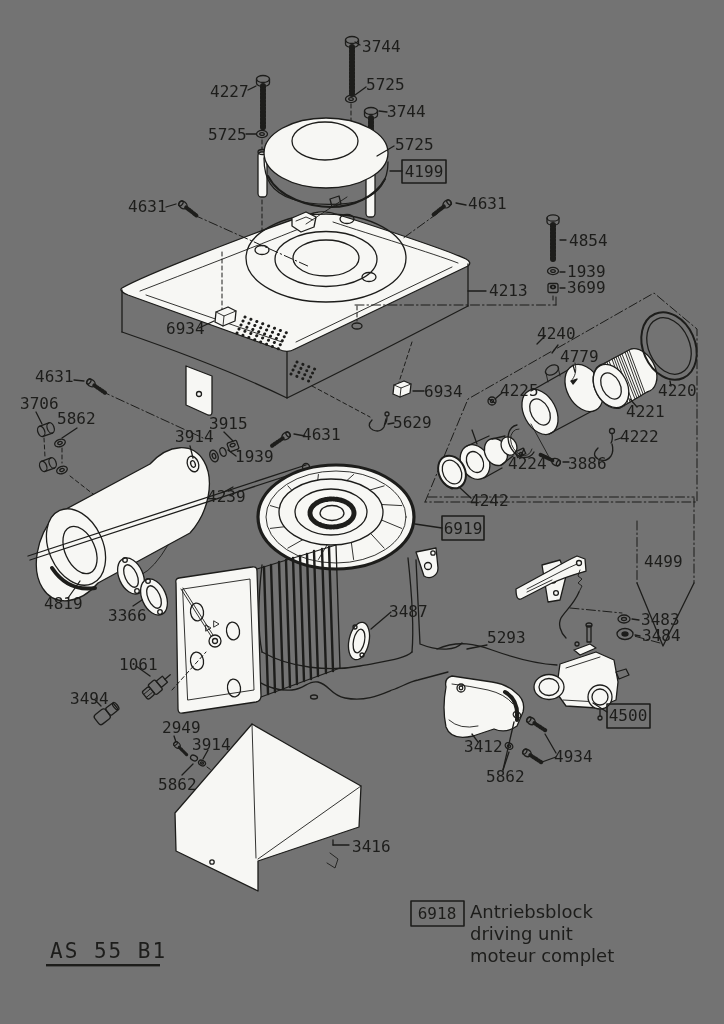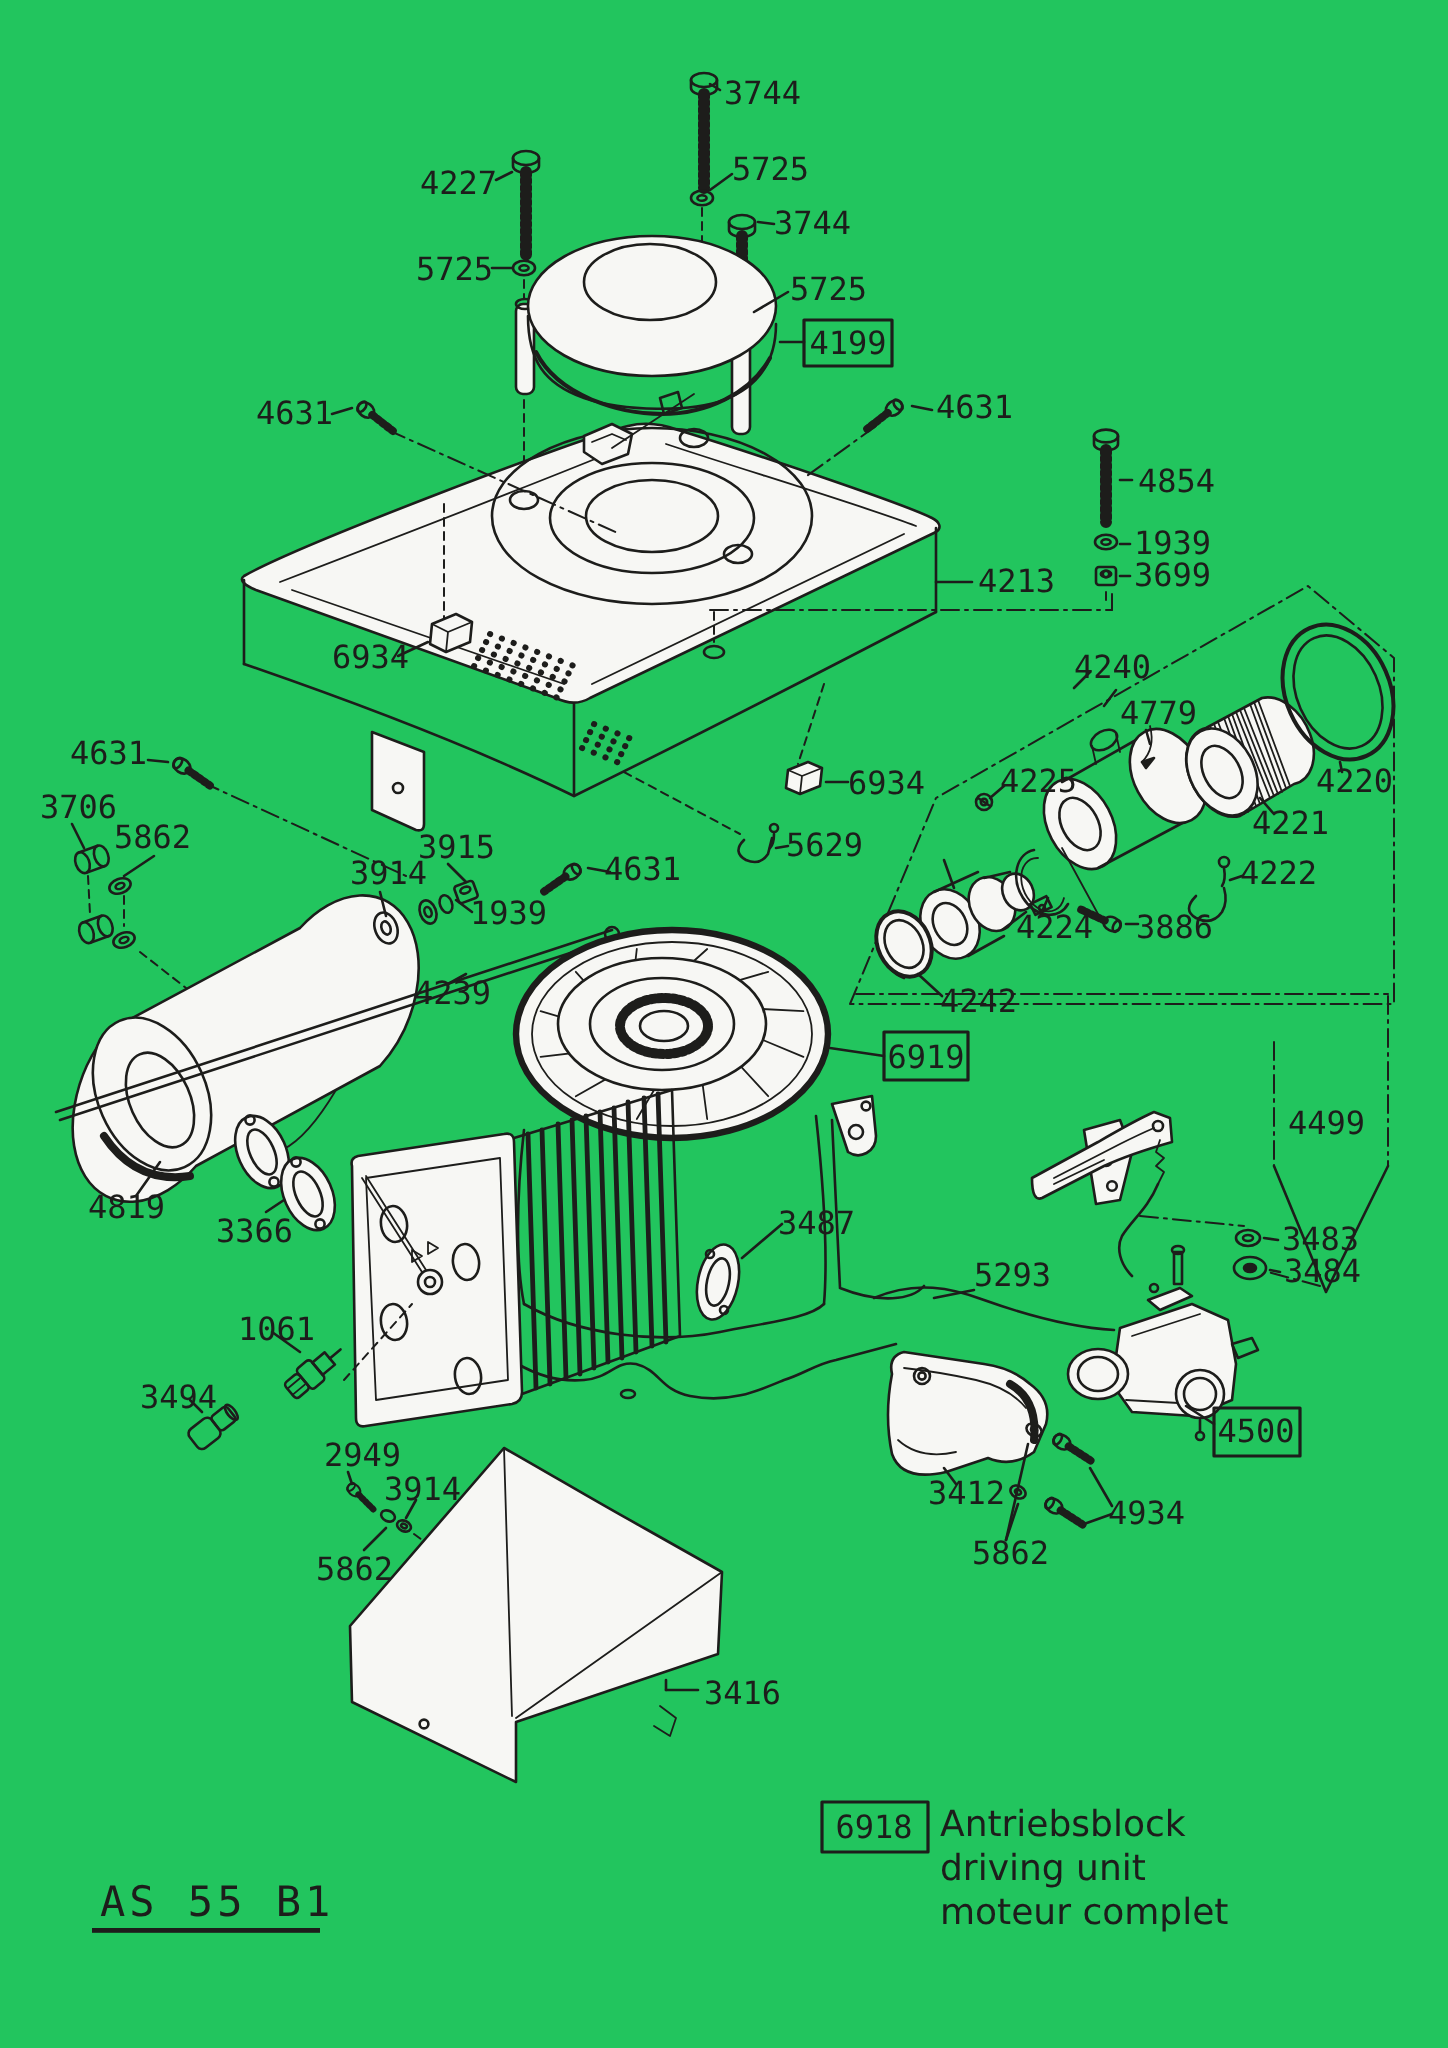--- a/index.html
+++ b/index.html
@@ -1,16 +1,16 @@
 <!DOCTYPE html>
 <html><head>
 <meta charset="utf-8">
 <style>
   html,body{margin:0;padding:0;background:#e9e9e9;}
-  .page{position:relative;width:724px;height:1024px;background:#22c55e;margin:0 auto;
+  .page{position:relative;width:724px;height:1024px;background:#737373;margin:0 auto;
         font-family:"DejaVu Sans",sans-serif;overflow:hidden;}
   svg{display:block}
   .s{stroke:#1d1d1b;fill:none;stroke-width:1.3;stroke-linecap:round;stroke-linejoin:round}
   .fw{fill:#f7f7f4}
   .th2{stroke-width:2}
   .thin{stroke-width:.9}
   .dash{stroke-dasharray:4 3;stroke-width:1}
   .dd{stroke-dasharray:9 3 1.5 3;stroke-width:1}
   .thr{stroke:#1d1d1b;stroke-width:6;stroke-dasharray:1.7 1.9;fill:none}
   .thr4{stroke:#1d1d1b;stroke-width:4;stroke-dasharray:1.4 1.6;fill:none}

